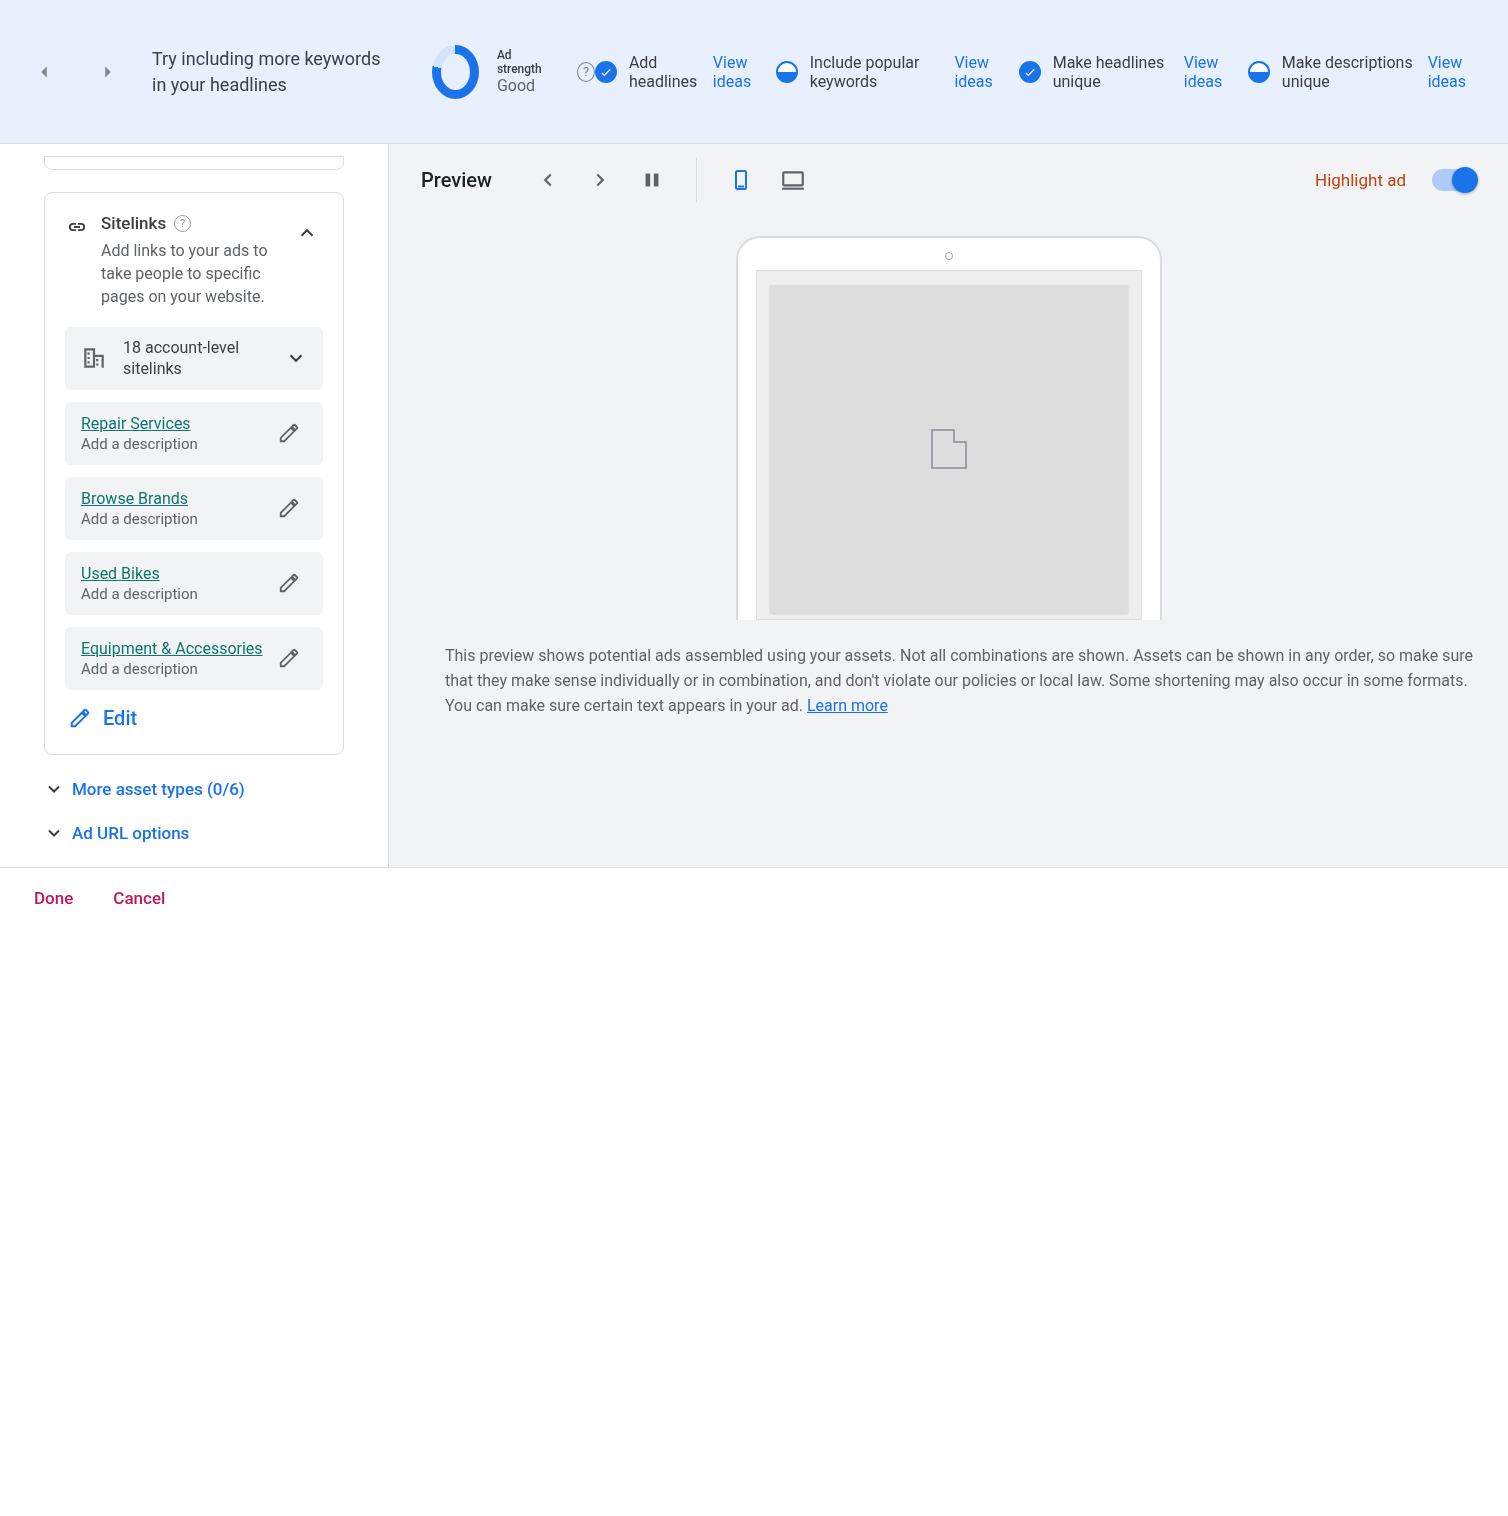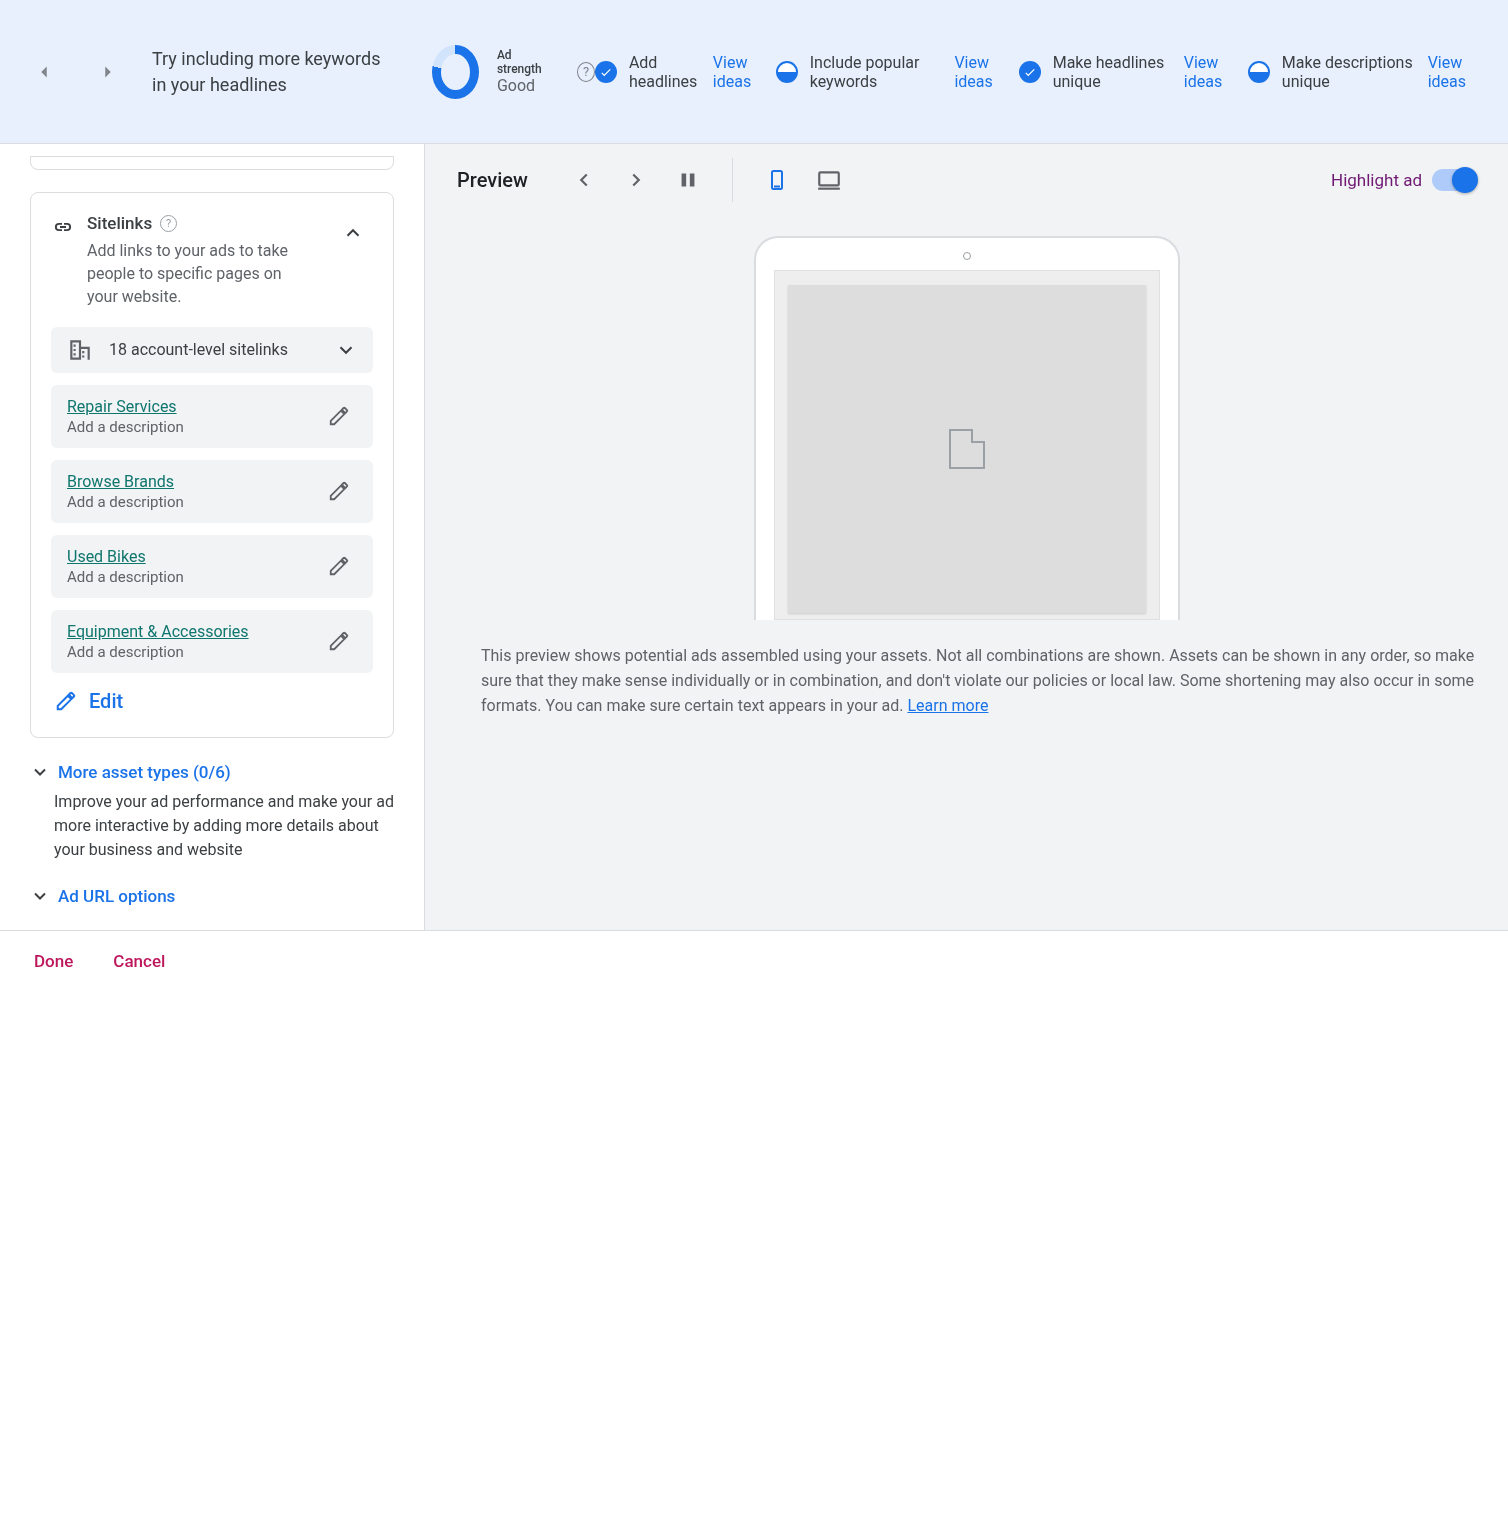--- a/index.html
+++ b/index.html
@@ -68,21 +68,21 @@
     background: linear-gradient(to bottom, #fff 0 50%, #1a73e8 50% 100%);
     border: 2px solid #1a73e8;
   }
   .chk-label { color:#3c4043; }
   .view-ideas { color:#1a73e8; cursor:pointer; }
 
   .content {
     display:flex;
   }
   .left {
-    width: 424px; padding: 12px 30px 24px; background:#fff;
+    width: 388px; padding: 12px 44px 24px; background:#fff;
   }
   .stub-card {
     height:14px; border:1px solid #dadce0; border-radius:0 0 8px 8px;
     margin-bottom:22px;
   }
   .card {
     border:1px solid #dadce0; border-radius:8px;
     padding: 20px;
   }
   .card-head {
@@ -145,22 +145,22 @@
     gap: 12px;
   }
   .preview-label { font-size:20px; font-weight:500; color:#202124; margin-right:24px;}
   .tb-icon {
     width:40px;height:40px;display:flex;align-items:center;justify-content:center;
     color:#5f6368; cursor:pointer;
   }
   .tb-icon.active { color:#1a73e8; }
   .divider { width:1px; height:44px; background:#dadce0; margin: 0 12px; }
   .highlight-row {
-    margin-left:auto; display:flex; align-items:center; gap:10px;
-    font-size:17px; color:#701a75;text-align:right;
+    margin-left:auto; display:flex; align-items:center; gap:26px;
+    font-size:17px; color:#c2410c;text-align:right;
   }
   .switch {
     width:44px;height:22px;border-radius:11px;background:#aecbfa;
     position:relative; cursor:pointer;
   }
   .switch::after {
     content:""; position:absolute; right:-2px; top:-2px;
     width:26px;height:26px;border-radius:50%;background:#1a73e8;
     box-shadow:0 1px 3px rgba(0,0,0,.3);
   }
@@ -365,21 +365,20 @@
     </div>
 
     <div class="tog-row">
       <span class="tog-chev">
         <svg width="20" height="20" viewBox="0 0 24 24" fill="none" stroke="currentColor" stroke-width="2.4">
             <path d="M6 9l6 6 6-6"></path>
           </svg>
       </span>
       <span class="tog-text">More asset types (0/6)</span>
     </div>
-    <div class="more-desc">Improve your ad performance and make your ad more interactive by adding more details about your business and website</div>
 
     <div class="tog-row">
       <span class="tog-chev">
         <svg width="20" height="20" viewBox="0 0 24 24" fill="none" stroke="currentColor" stroke-width="2.4">
             <path d="M6 9l6 6 6-6"></path>
           </svg>
       </span>
       <span class="tog-text">Ad URL options</span>
     </div>
   </div>

